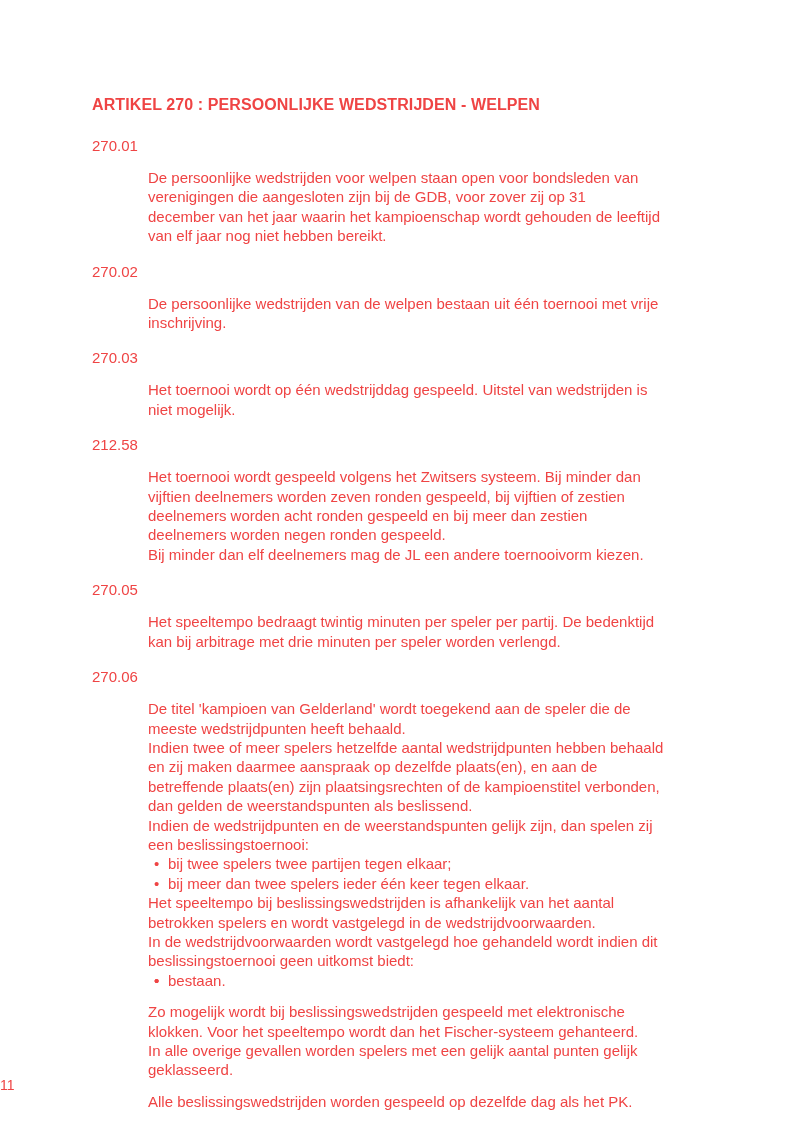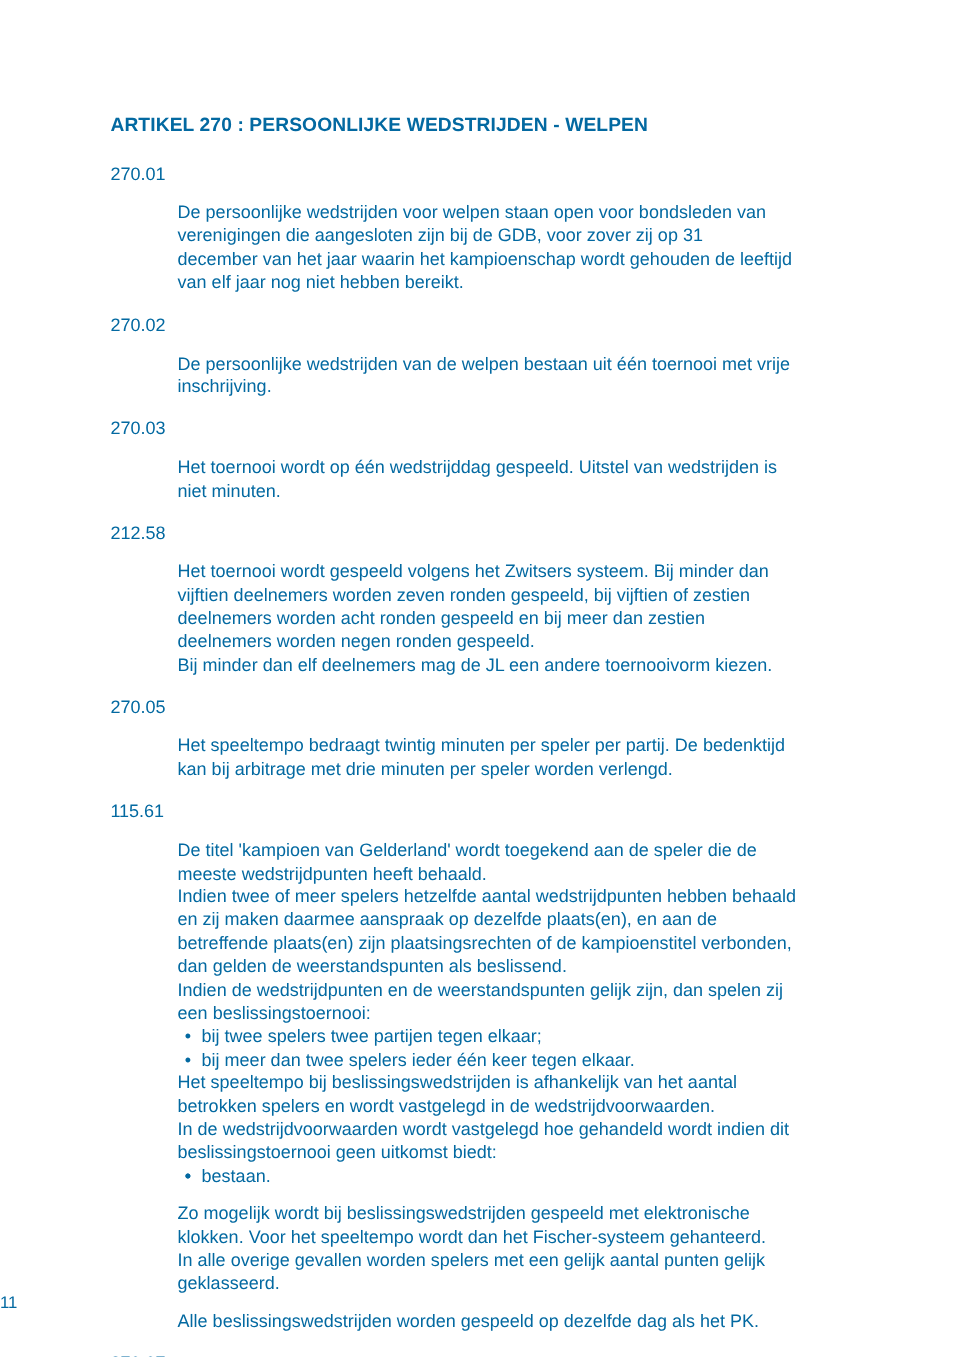--- a/index.html
+++ b/index.html
@@ -6,21 +6,21 @@
     margin: 0;
     padding: 0;
     background: #ffffff;
   }
   .page {
     position: relative;
     width: 800px;
     height: 1131px;
     background: #ffffff;
     font-family: "Liberation Sans", "DejaVu Sans", sans-serif;
-    color: #0369a1;
+    color: #ef4444;
     overflow: hidden;
   }
   .content {
     position: absolute;
     left: 92px;
     top: 96px;
     width: 620px;
   }
   .doc-title {
     font-size: 16px;
@@ -95,42 +95,42 @@
           <div class="article-number">270.02</div>
           <div class="article-body">
             <div class="block-p">De persoonlijke wedstrijden van de welpen bestaan uit één toernooi met vrije
 inschrijving.</div>
           </div>
         </div>
         <div class="article">
           <div class="article-number">270.03</div>
           <div class="article-body">
             <div class="block-p">Het toernooi wordt op één wedstrijddag gespeeld. Uitstel van wedstrijden is
-niet minuten.</div>
+niet mogelijk.</div>
           </div>
         </div>
         <div class="article">
           <div class="article-number">212.58</div>
           <div class="article-body">
             <div class="block-p">Het toernooi wordt gespeeld volgens het Zwitsers systeem. Bij minder dan
 vijftien deelnemers worden zeven ronden gespeeld, bij vijftien of zestien
 deelnemers worden acht ronden gespeeld en bij meer dan zestien
 deelnemers worden negen ronden gespeeld.
 Bij minder dan elf deelnemers mag de JL een andere toernooivorm kiezen.</div>
           </div>
         </div>
         <div class="article">
           <div class="article-number">270.05</div>
           <div class="article-body">
             <div class="block-p">Het speeltempo bedraagt twintig minuten per speler per partij. De bedenktijd
 kan bij arbitrage met drie minuten per speler worden verlengd.</div>
           </div>
         </div>
         <div class="article">
-          <div class="article-number">115.61</div>
+          <div class="article-number">270.06</div>
           <div class="article-body">
             <div class="block-p">De titel 'kampioen van Gelderland' wordt toegekend aan de speler die de
 meeste wedstrijdpunten heeft behaald.
 Indien twee of meer spelers hetzelfde aantal wedstrijdpunten hebben behaald
 en zij maken daarmee aanspraak op dezelfde plaats(en), en aan de
 betreffende plaats(en) zijn plaatsingsrechten of de kampioenstitel verbonden,
 dan gelden de weerstandspunten als beslissend.
 Indien de wedstrijdpunten en de weerstandspunten gelijk zijn, dan spelen zij
 een beslissingstoernooi:</div>
             <ul class="block-ul">

